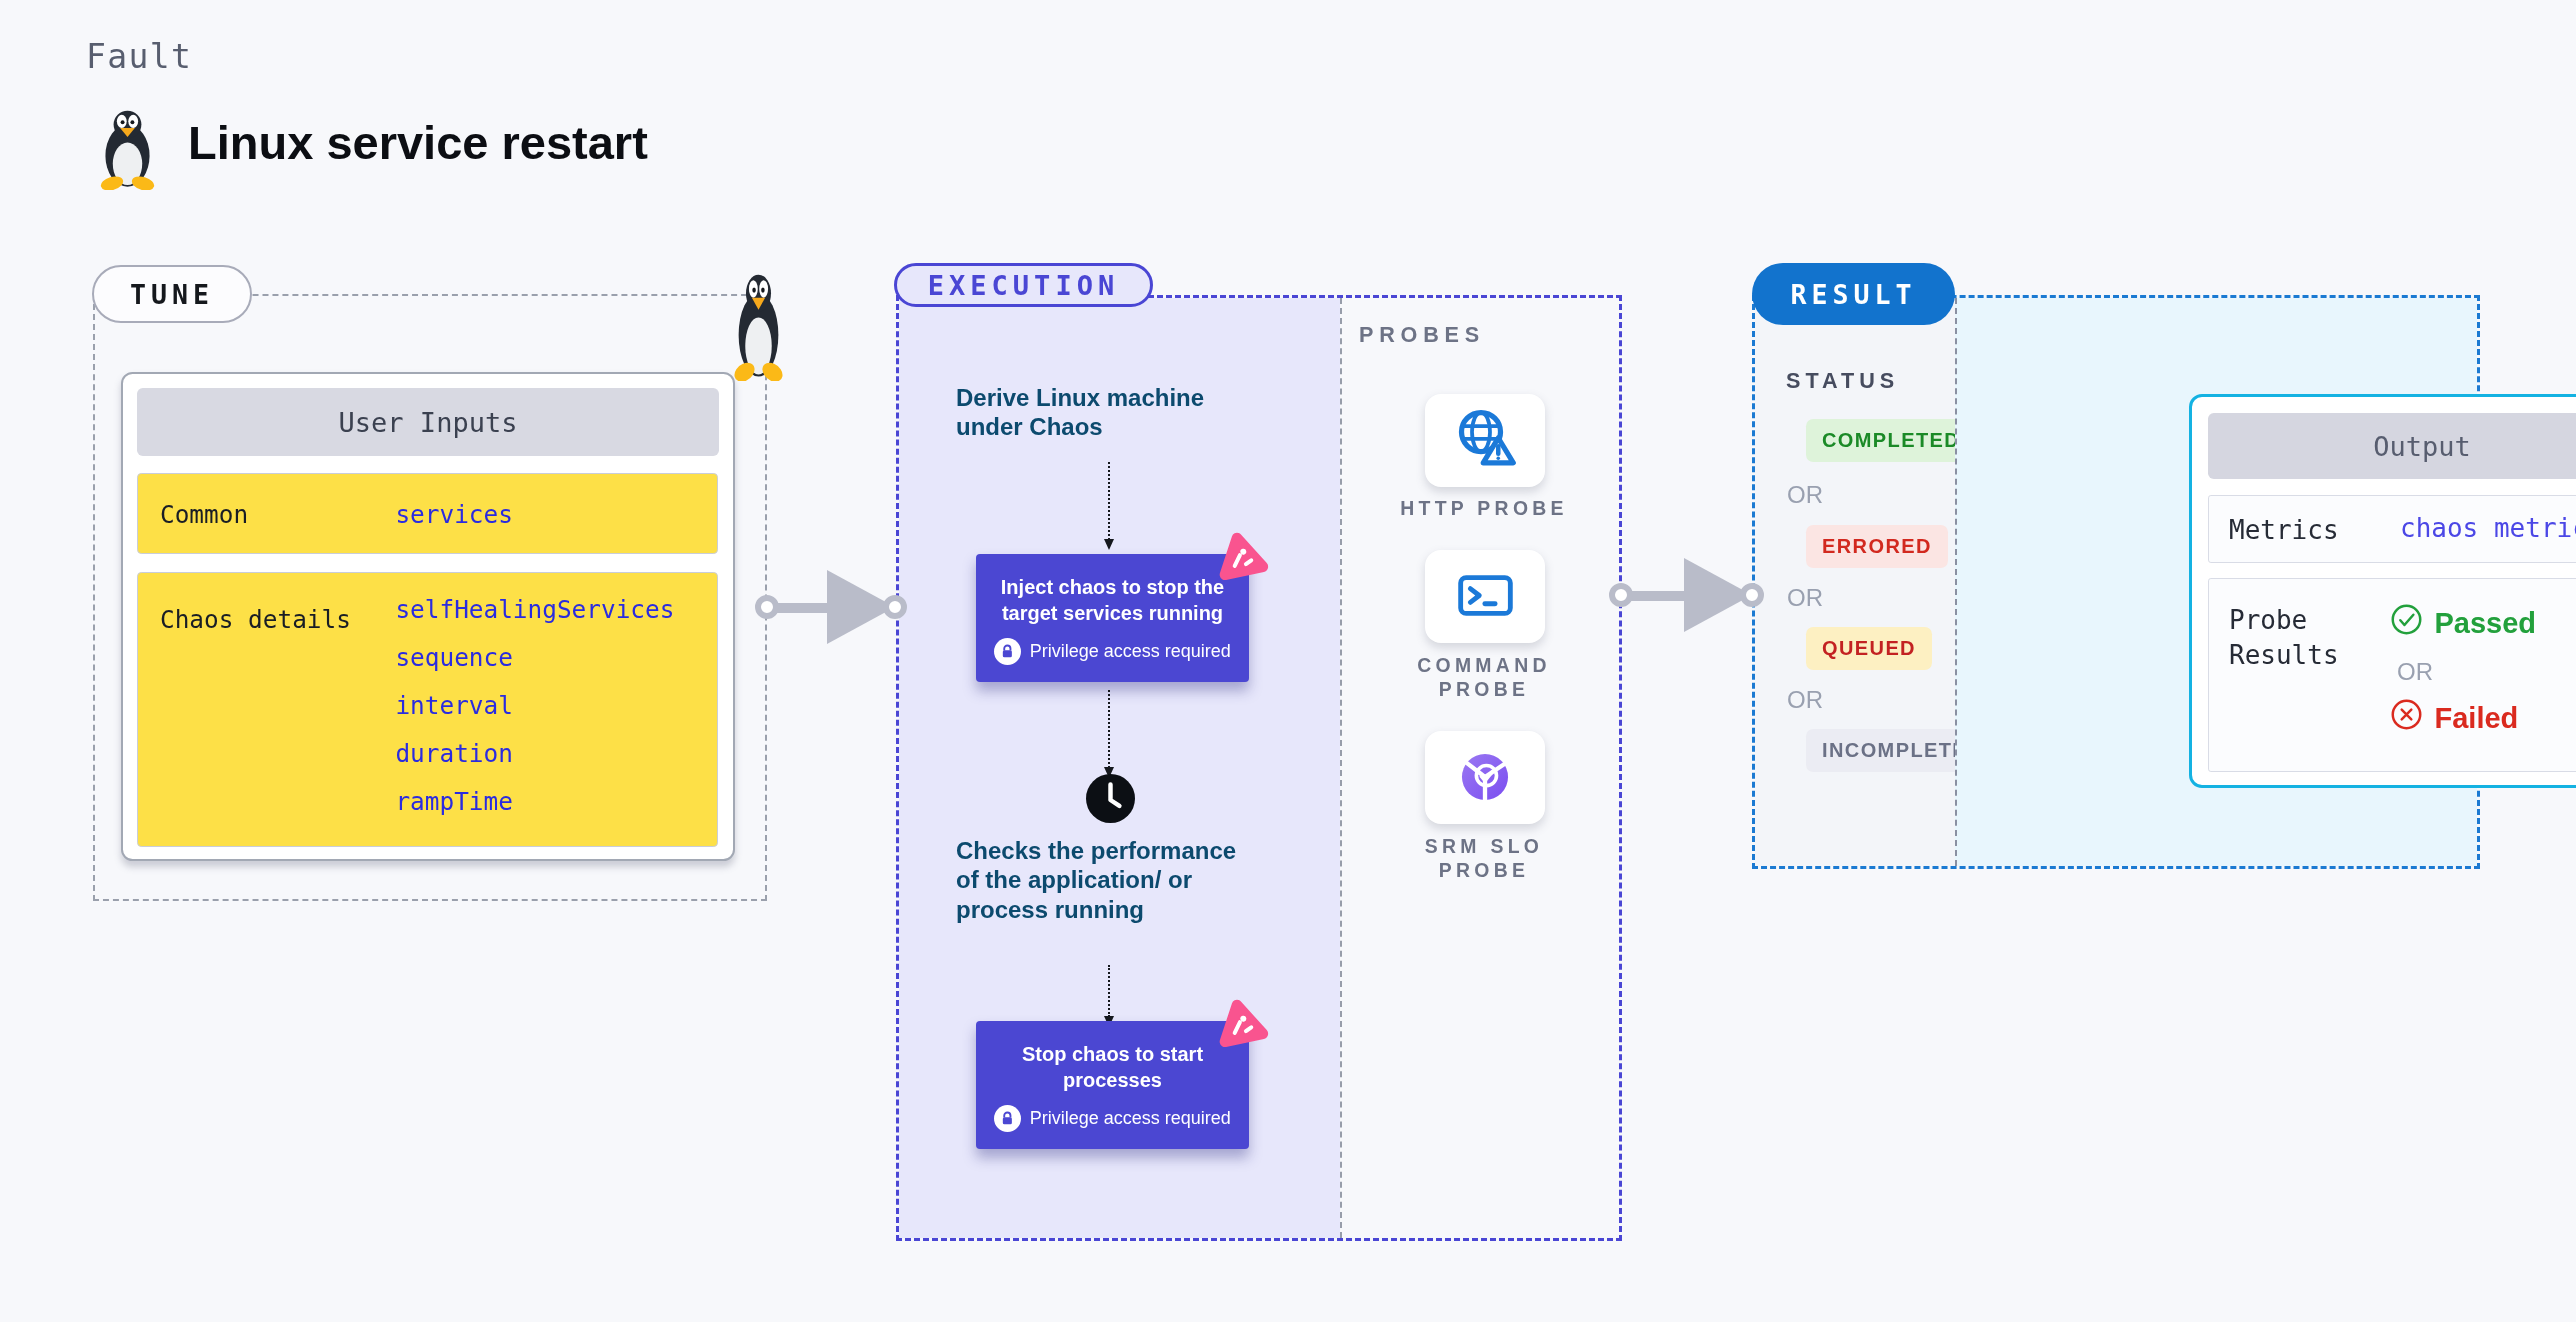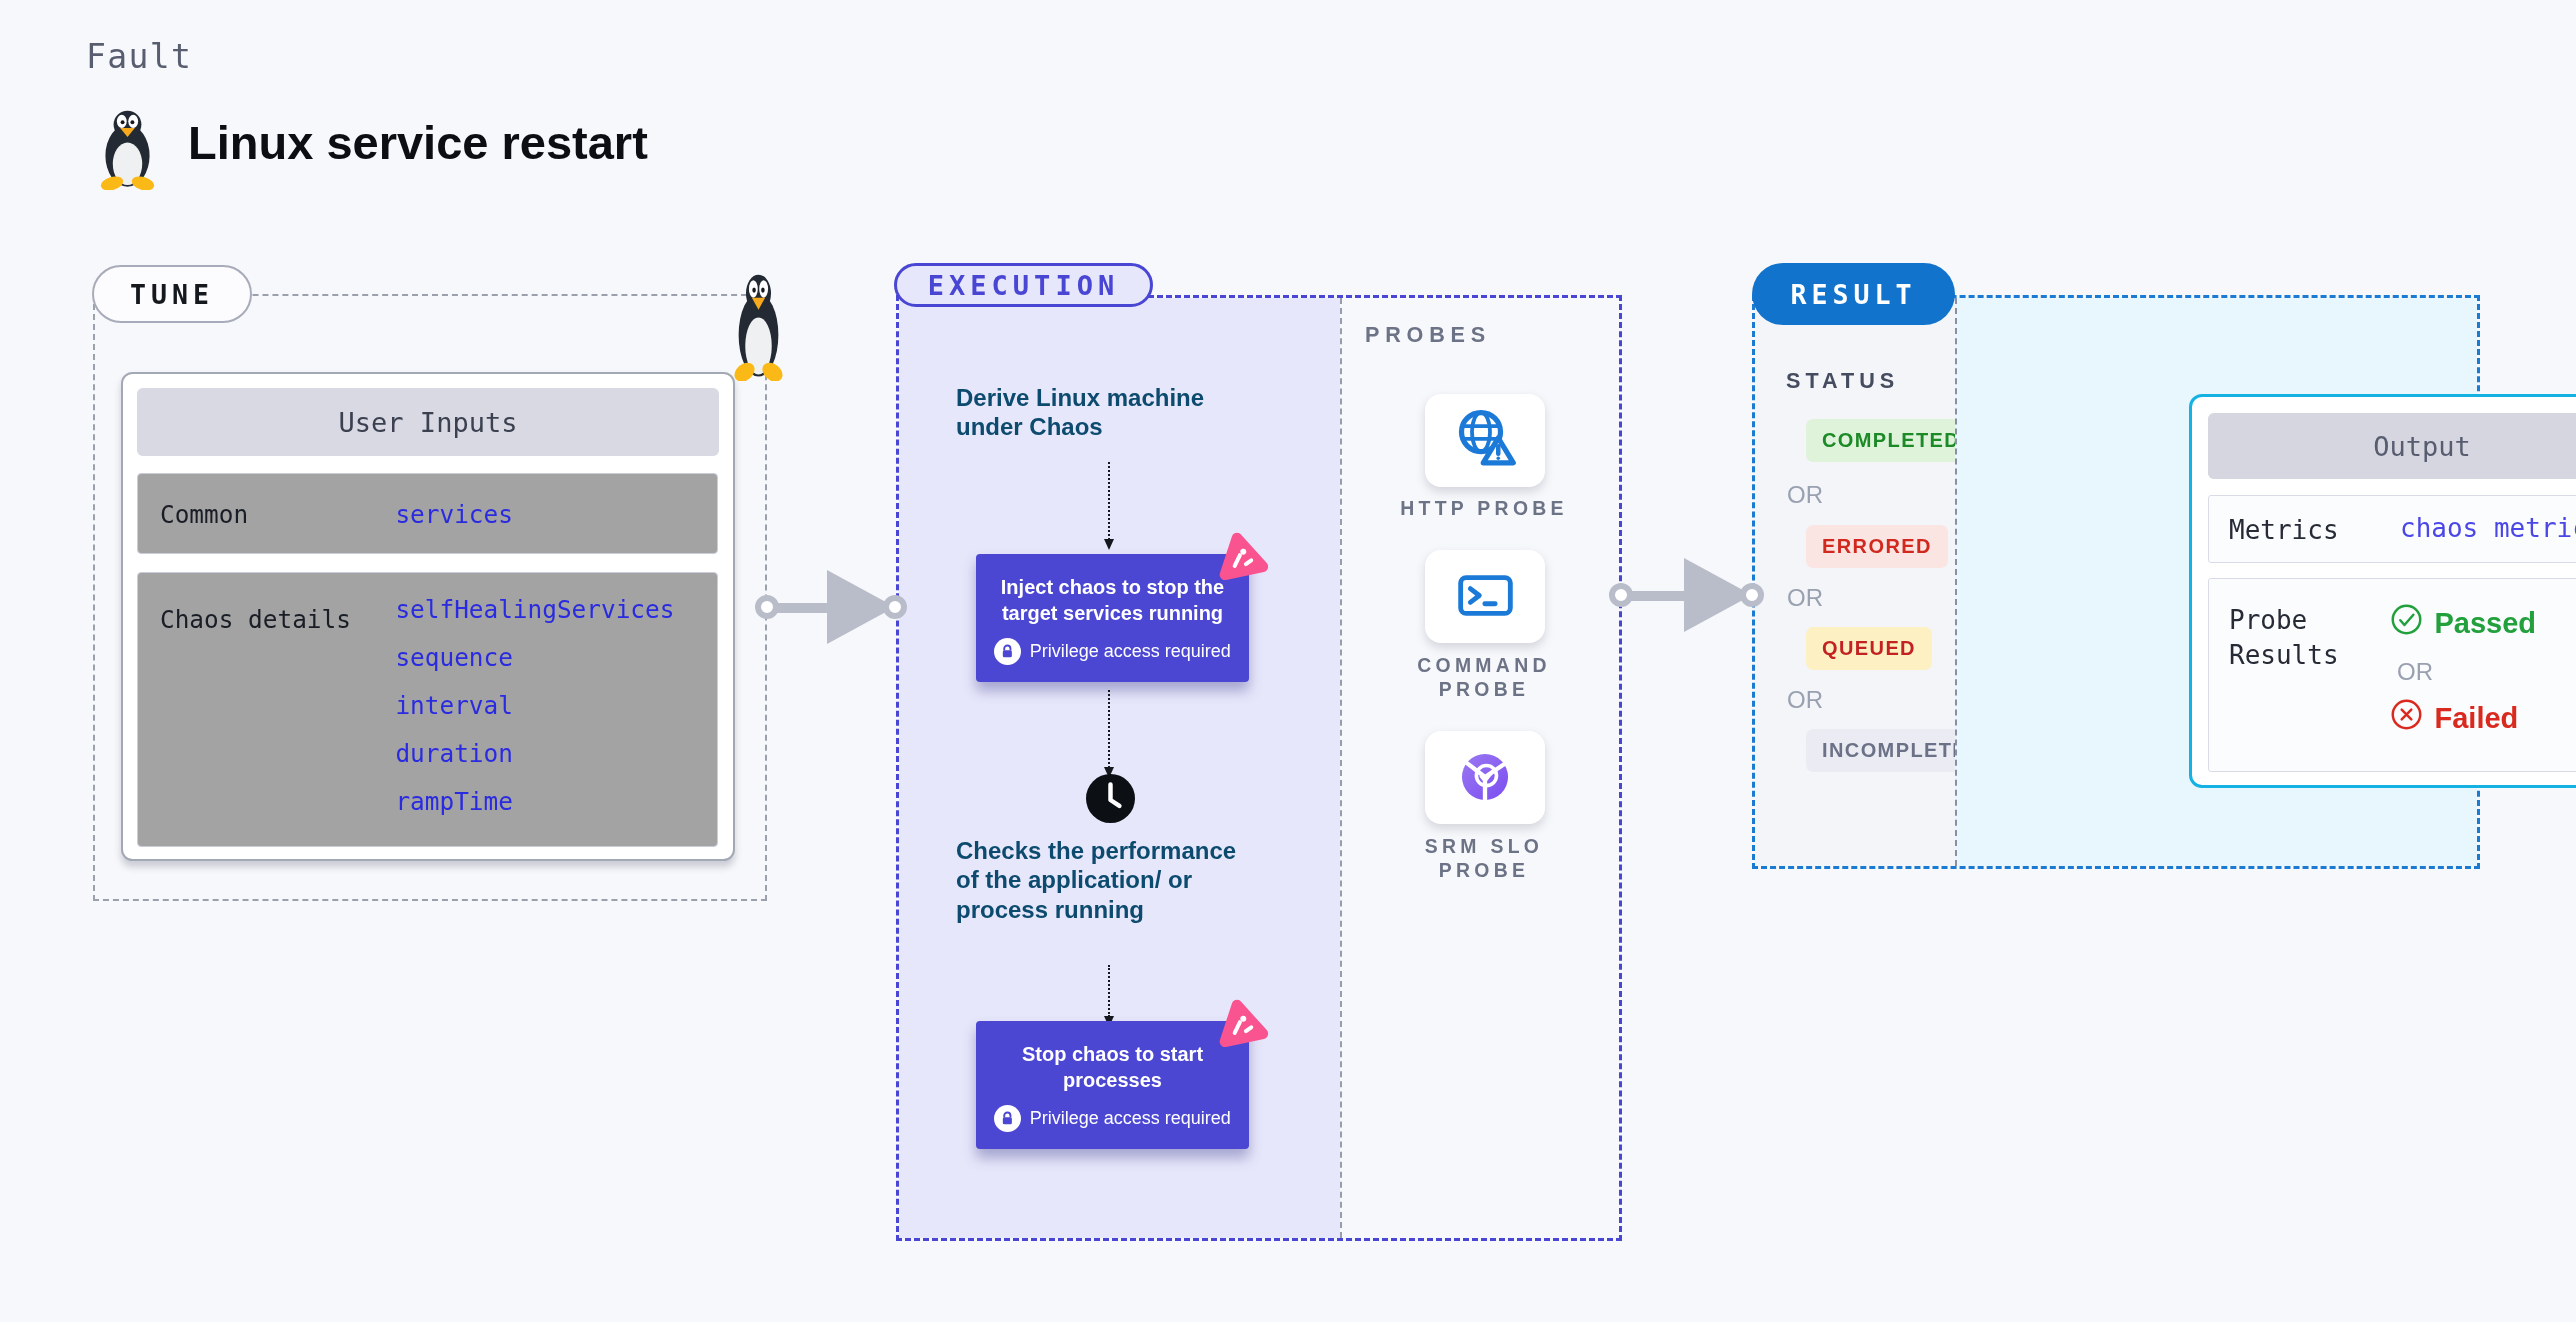--- a/index.html
+++ b/index.html
@@ -30,21 +30,21 @@
              color:#15181d;font-size:26.6px;box-sizing:border-box;}
   .exec-pill{left:894px;top:263px;width:259px;height:44px;background:#e7e7fb;border:3.6px solid #4a46d4;
              color:#4a46d4;font-size:27px;box-sizing:border-box;}
   .result-pill{left:1752px;top:263px;width:203px;height:62px;background:#1273cd;color:#fff;font-size:26.6px;}
 
   
   .ui-card{left:121px;top:372px;width:614px;height:489px;background:#fff;border:2.2px solid #a2a8b4;
            border-radius:11.5px;box-sizing:border-box;box-shadow:0 5.8px 7.2px rgba(90,95,120,.28);}
   .ui-header{position:absolute;left:14.4px;right:14.4px;top:14.4px;height:68px;background:#d8d9e2;border-radius:5.8px;
              display:flex;align-items:center;justify-content:center;font-size:27px;color:#3b4150;}
-  .ui-row{position:absolute;left:14.4px;width:581px;background:#a3a3a3;border:1.4px solid #c9cdd9;border-radius:4.3px;box-sizing:border-box;}
+  .ui-row{position:absolute;left:14.4px;width:581px;background:#fde047;border:1.4px solid #c9cdd9;border-radius:4.3px;box-sizing:border-box;}
   .ui-row1{top:99px;height:81px;}
   .ui-row2{top:198px;height:275px;}
   .ui-label{position:absolute;left:21.6px;font-size:24.4px;color:#191d25;}
   .ui-value{font-size:24.4px;color:#2a2be0;}
   .ui-values{position:absolute;left:257px;top:13px;display:flex;flex-direction:column;}
   .ui-values .ui-value{line-height:48px;}
 
   
   .harrow{z-index:4;height:79px;}
   .harrow .bar{position:absolute;top:35px;height:10px;background:#b9bcc9;}
@@ -60,21 +60,21 @@
                 border-left:5.8px solid transparent;border-right:5.8px solid transparent;border-top:11.5px solid #15181d;}
   .action-box{position:absolute;width:273px;background:#4b47d2;border-radius:4px;box-sizing:border-box;
               padding:20px 10px 17px;text-align:center;box-shadow:0 8.6px 13px rgba(44,44,130,.35);}
   .action-text{color:#fff;font-weight:700;font-size:20px;line-height:1.3;margin:0 auto;width:253px;}
   .priv-row{display:flex;align-items:center;justify-content:center;gap:8.6px;margin-top:11.5px;color:#fff;font-size:18px;}
   .lock-badge{width:27px;height:27px;border-radius:50%;background:#fff;display:flex;align-items:center;justify-content:center;flex:none;}
   .chaos-icon{position:absolute;top:-27px;right:-21.6px;width:60px;height:60px;transform:rotate(-12deg);}
   .clock-icon{position:absolute;width:49px;height:49px;}
 
   
-  .probes-label{position:absolute;left:23px;top:24.4px;font-size:21.6px;font-weight:700;letter-spacing:5.8px;color:#6d7386;}
+  .probes-label{position:absolute;left:17px;top:24.4px;font-size:21.6px;font-weight:700;letter-spacing:5.8px;color:#6d7386;}
   .probe-card{position:absolute;width:120px;height:93px;background:#fff;border-radius:16px;
               box-shadow:0 4.3px 10px rgba(90,95,120,.22);display:flex;align-items:center;justify-content:center;}
   .probe-name{position:absolute;width:180px;text-align:center;font-size:19.4px;font-weight:700;
               letter-spacing:4.3px;color:#6d7386;line-height:1.25;}
 
   
   .status-label{position:absolute;left:31px;top:70px;font-size:21.6px;font-weight:700;letter-spacing:5px;color:#464c5f;}
   .badge{position:absolute;left:31px;font-size:20px;font-weight:700;letter-spacing:1.4px;
          padding:10px 16px;border-radius:7.2px;white-space:nowrap;margin-left:20px;}
   .b-completed{top:121px;background:#def3da;color:#1b8a27;}

